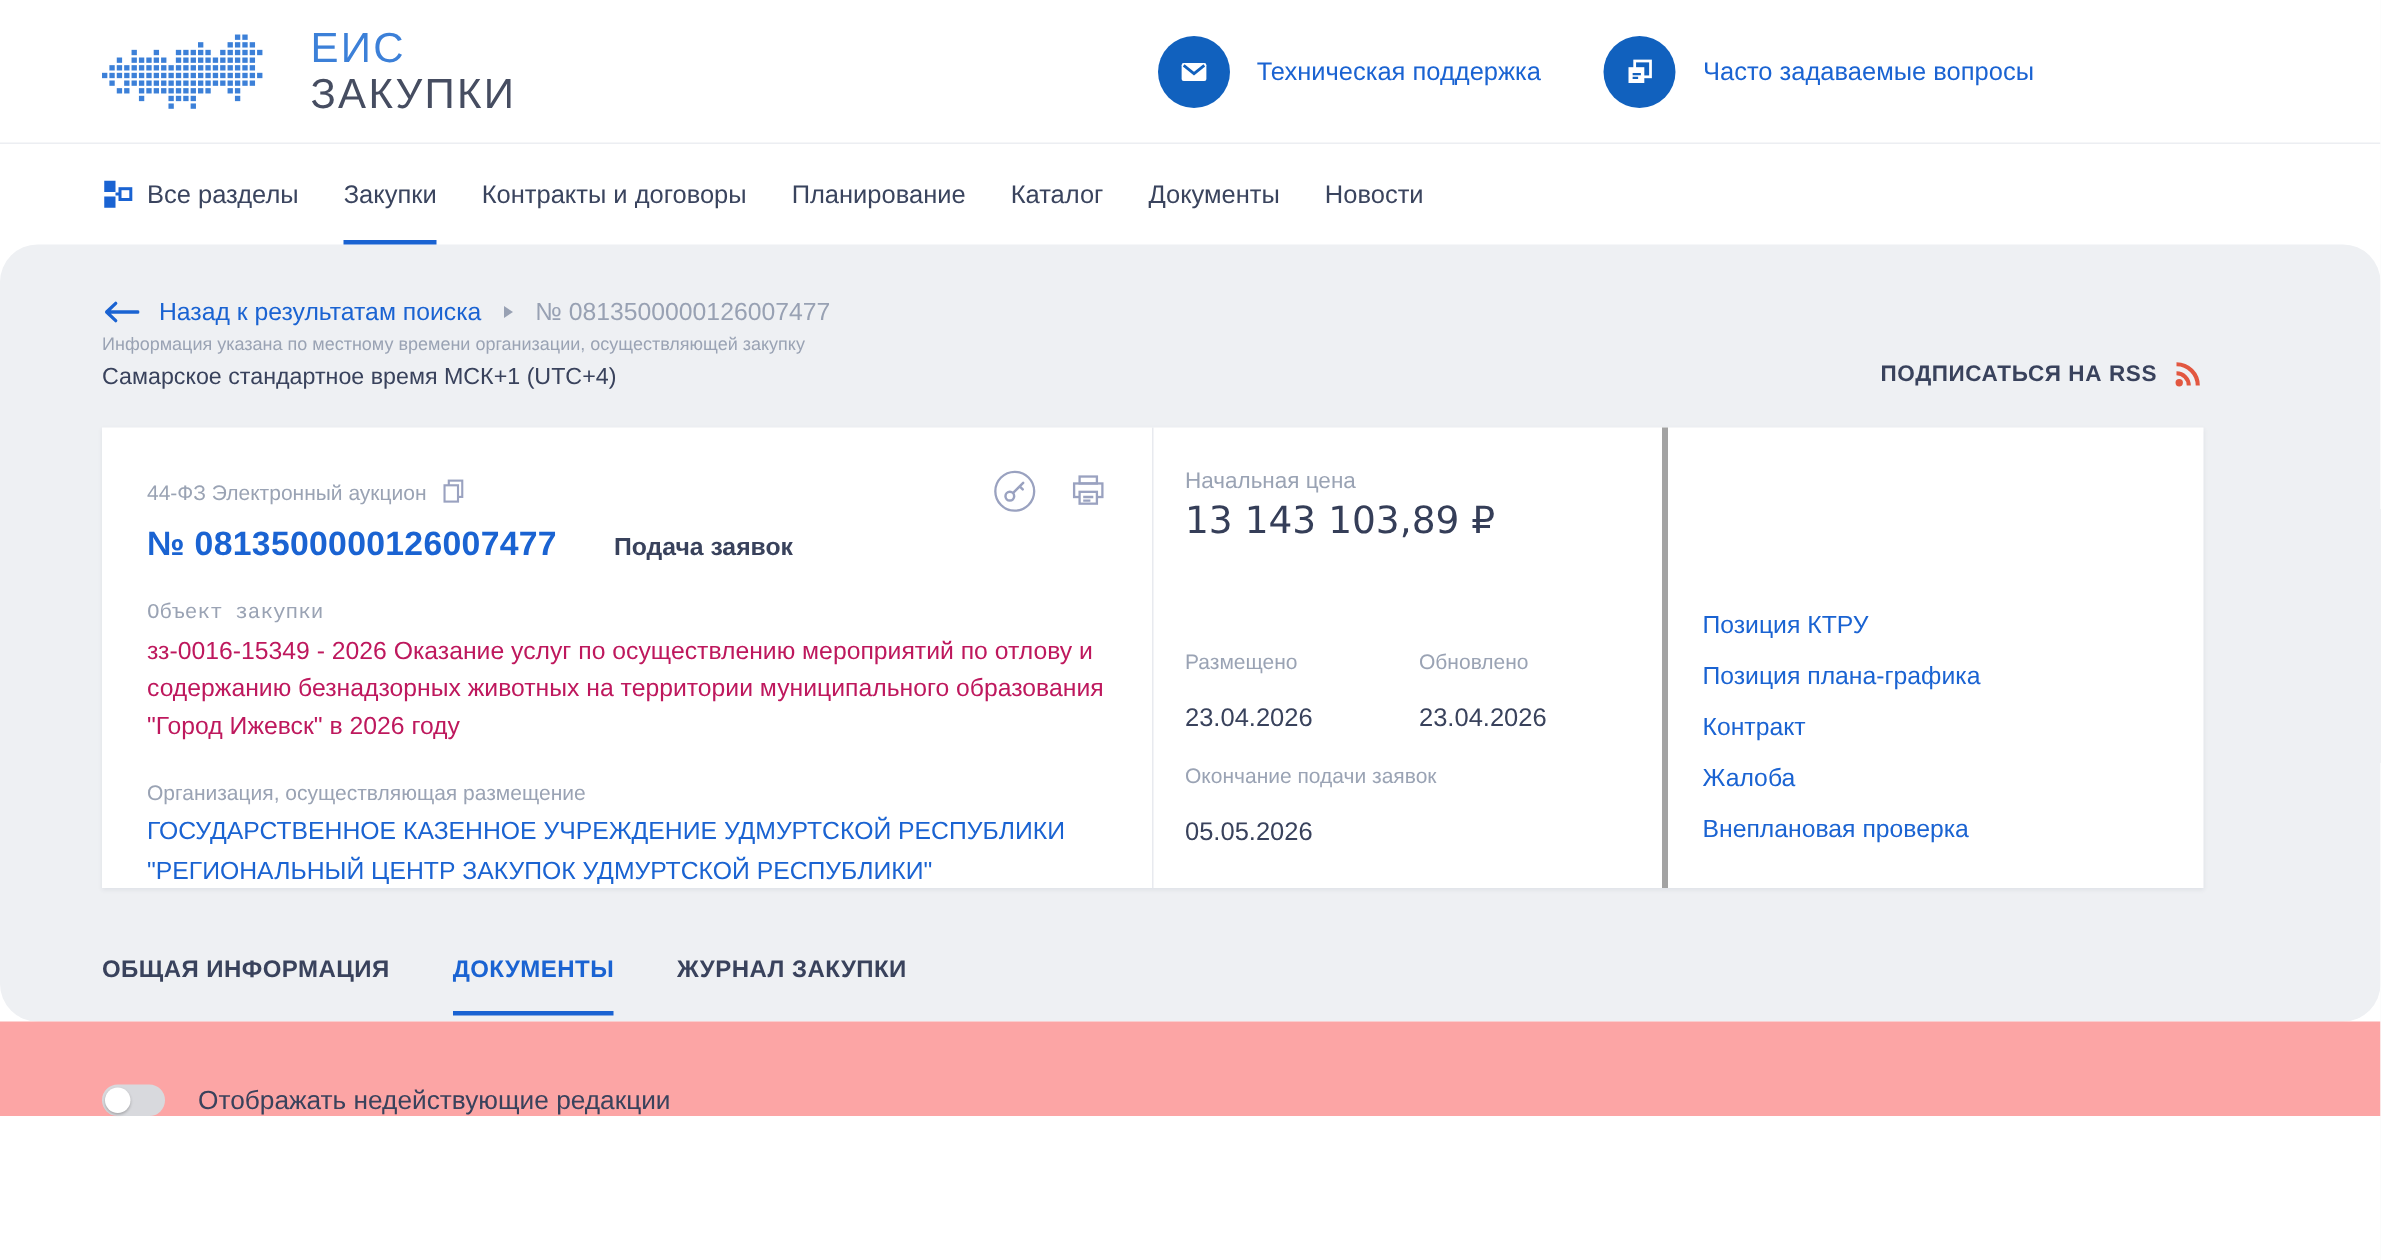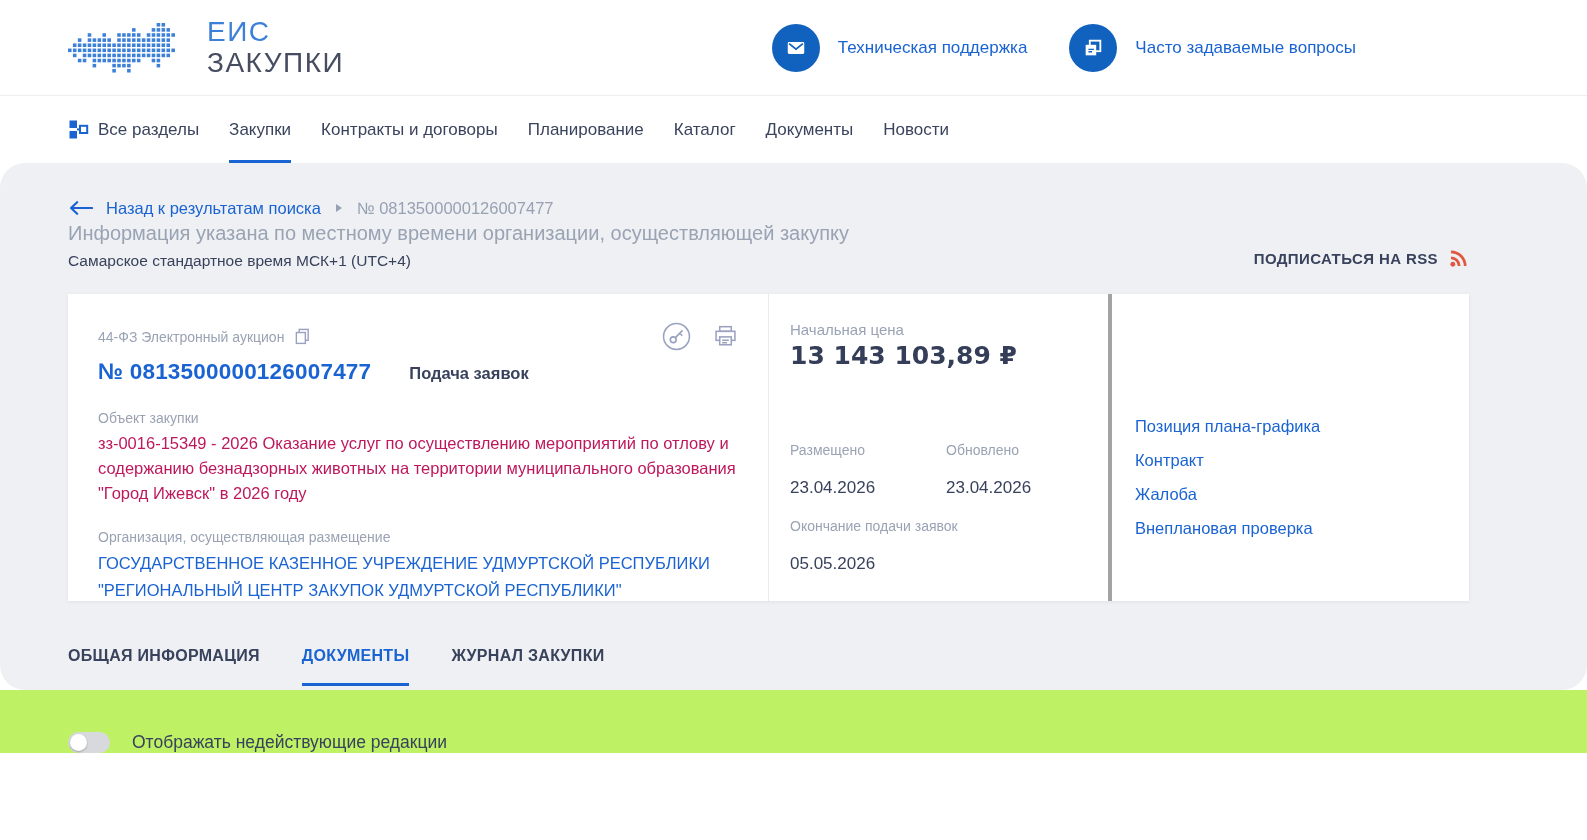--- a/index.html
+++ b/index.html
@@ -42,21 +42,21 @@
   
   .content-gray{ background:#EEF0F3; padding:0 68px 4px 68px;border-radius:25px; }
 
   .breadcrumb-row{ padding-top:33px; height:57px; display:flex; align-items:center; gap:13px; }
   .back-arrow{ display:flex; align-items:center; }
   .back-link{ font-size:16.5px; color:#1A63D2; }
   .crumb-sep{ width:0; height:0; border-left:6px solid #98A1B3; border-top:4.5px solid transparent; border-bottom:4.5px solid transparent; margin:0 2px; }
   .crumb-current{ font-size:16.5px; color:#98A1B3; }
 
   .notice-row{ margin-top:2px; width:1401px; display:flex; align-items:flex-end; justify-content:space-between; }
-  .notice-line1{ font-size:20px; color:#9AA3B4; margin-bottom:7px; }
+  .notice-line1{ font-size:12px; color:#9AA3B4; margin-bottom:7px; }
   .notice-line2{ font-size:15.5px; color:#39425C; }
   .rss-link{ display:flex; align-items:center; gap:11px; margin-bottom:2px; }
   .rss-label{ font-size:15px; font-weight:700; letter-spacing:.4px; color:#39425C; }
 
   
   .card{
     margin-top:24px; width:1401px; height:307px; background:#fff;
     box-shadow:0 1px 3px rgba(50,60,90,.08); display:flex;
   }
   .card-col1{ width:701px; padding:28px 30px 24px 30px; border-right:1px solid #E8EAEF; }
@@ -66,45 +66,45 @@
   .law-row{ display:flex; align-items:center; }
   .law-label{ font-size:14px; color:#9AA3B4; }
   .copy-icon{ margin-left:10px; display:flex; }
   .card-icons{ margin-left:auto; display:flex; align-items:center; gap:22px; }
 
   .number-row{ margin-top:8px; display:flex; align-items:baseline; }
   .purchase-number{ font-size:22.5px; font-weight:700; color:#1A63D2; letter-spacing:.2px; }
   .purchase-status{ margin-left:38px; font-size:16.5px; font-weight:700; color:#39425C; }
 
   .field-label{ font-size:14px; color:#9AA3B4; }
-  .object-label{ margin-top:25px; }
+  .object-label{ margin-top:25px;font-family:Liberation Mono, monospace; }
   .object-text{ margin-top:5px; font-size:16.5px; line-height:25px; color:#be185d; max-width:650px; }
   .org-label{ margin-top:23px; }
   .org-link{ display:block; margin-top:5px; font-size:16.5px; line-height:27px; color:#1A63D2; max-width:660px; }
 
   .price-label{ font-size:15px; color:#9AA3B4; }
-  .price-value{ margin-top:3px; font-size:25px; font-weight:700; color:#353E58;
+  .price-value{ margin-top:3px; font-size:25px; font-weight:400; color:#353E58;
                 font-family:"DejaVu Sans","Liberation Sans",sans-serif; }
   .dates-row{ margin-top:72px; display:flex; }
   .date-block{ width:168px; }
   .date-value{ margin-top:20px; font-size:17px; color:#39425C; }
   .deadline-block{ margin-top:20px; }
 
   .side-link{ display:block; font-size:16.5px; color:#1A63D2; margin-bottom:13px; line-height:21px; }
 
   
   .tabs{ margin-top:40px; display:flex; gap:42px; }
   .tab{
     font-size:16px; font-weight:700; letter-spacing:.3px; color:#39425C;
     padding:6px 0 18px 0; border-bottom:3px solid transparent;
   }
   .tab.active{ color:#1A63D2; border-bottom-color:#1A63D2; }
 
   
-  .content-white{ background:#bef264; padding:42px 68px 0 68px; }
+  .content-white{ background:#fca5a5; padding:42px 68px 0 68px; }
   .toggle-row{ display:flex; align-items:center; }
   .toggle{ width:42px; height:21px; border-radius:11px; background:#D8D9DD; position:relative; flex:0 0 auto; }
   .toggle .knob{ width:17px; height:17px; border-radius:50%; background:#fff; position:absolute; left:2px; top:2px; box-shadow:0 1px 2px rgba(0,0,0,.25); }
   .toggle-label{ margin-left:22px; font-size:17.5px; color:#39425C; }
 </style>
 </head>
 <body>
 
 <div class="page">
 
@@ -382,20 +382,21 @@
           </div>
         </div>
 
         <div class="deadline-block">
           <div class="field-label">Окончание подачи заявок</div>
           <div class="date-value">05.05.2026</div>
         </div>
       </div>
 
       <div class="card-col3">
+        <a class="side-link">Позиция КТРУ</a>
         <a class="side-link">Позиция плана-графика</a>
         <a class="side-link">Контракт</a>
         <a class="side-link">Жалоба</a>
         <a class="side-link">Внеплановая проверка</a>
       </div>
     </section>
 
     <div class="tabs">
       <a class="tab">ОБЩАЯ ИНФОРМАЦИЯ</a>
       <a class="tab active">ДОКУМЕНТЫ</a>

